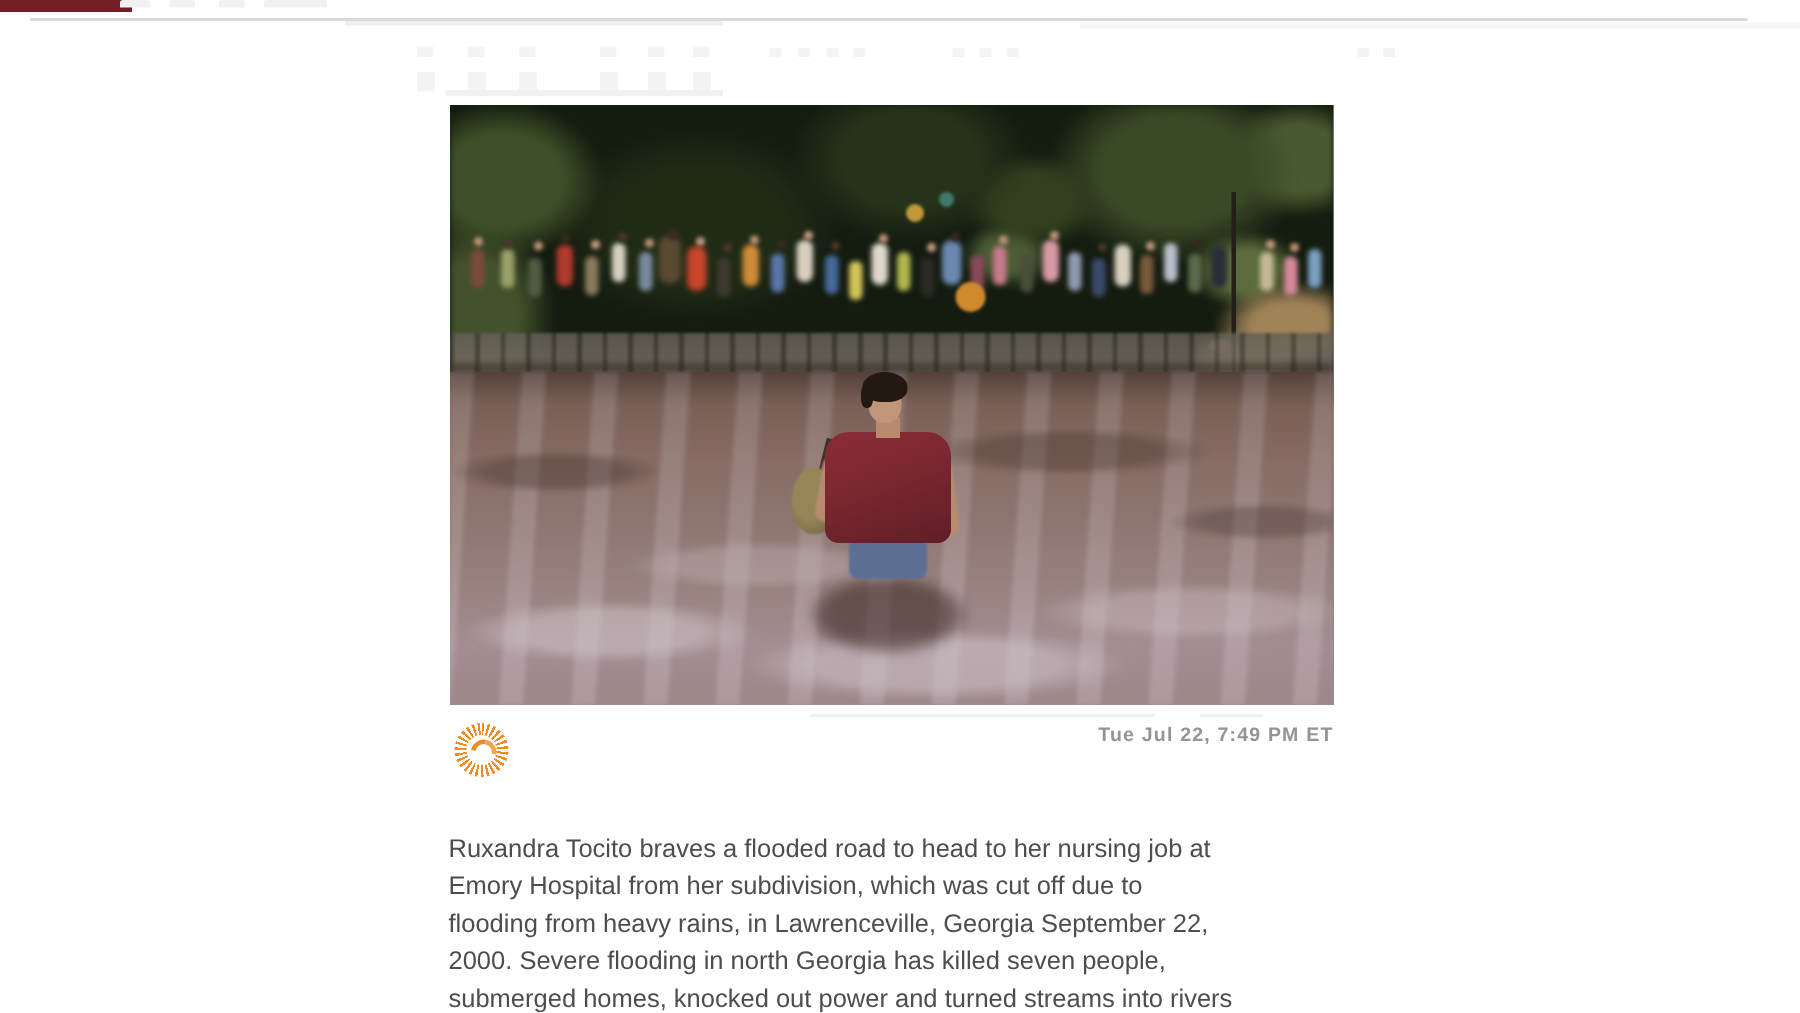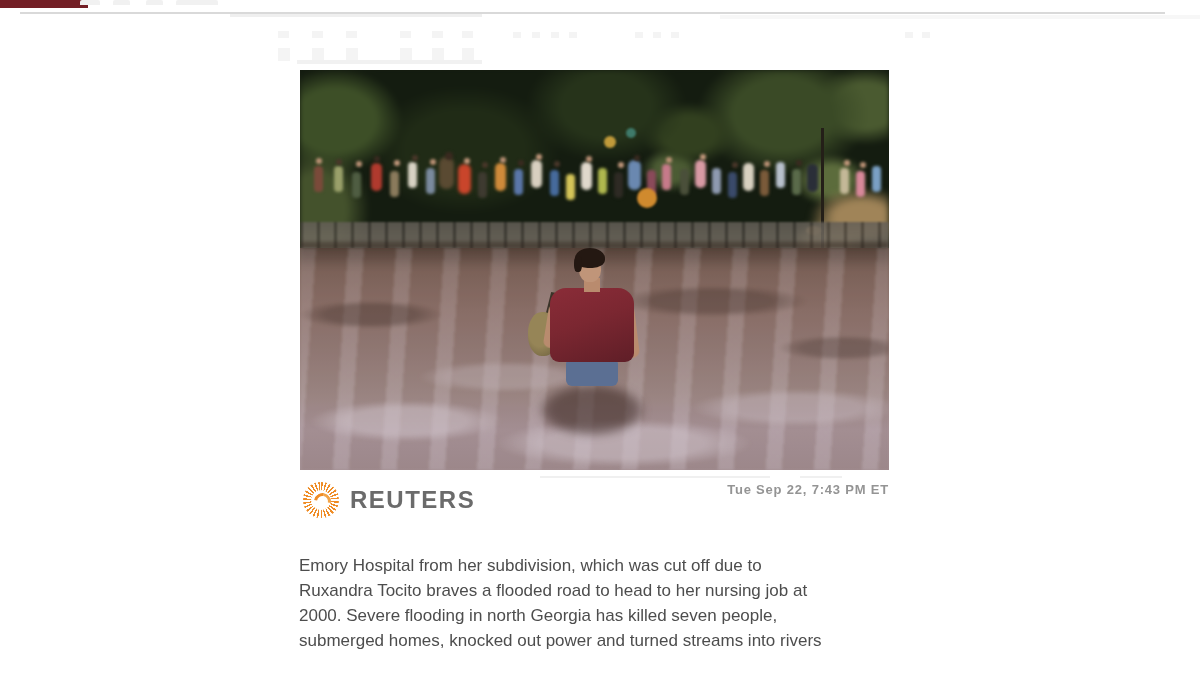--- a/index.html
+++ b/index.html
@@ -183,25 +183,25 @@
       <div class="w-neck"></div>
       <div class="w-face"></div>
       <div class="w-hair"></div>
       <div class="w-hair2"></div>
     </div>
   </div>
 
   <div class="credit-row">
     <div class="reuters-logo">
       <span class="reuters-icon"></span>
-      <span class="reuters-word">REUTERS</span>
     </div>
-    <div class="timestamp">Tue Sep 22, 7:43 PM ET</div>
+    <div class="timestamp">Tue Jul 22, 7:49 PM ET</div>
   </div>
 
   <div class="caption">
+    <div class="cap-line">Ruxandra Tocito braves a flooded road to head to her nursing job at</div>
     <div class="cap-line">Emory Hospital from her subdivision, which was cut off due to</div>
-    <div class="cap-line">Ruxandra Tocito braves a flooded road to head to her nursing job at</div>
+    <div class="cap-line">flooding from heavy rains, in Lawrenceville, Georgia September 22,</div>
     <div class="cap-line">2000. Severe flooding in north Georgia has killed seven people,</div>
     <div class="cap-line">submerged homes, knocked out power and turned streams into rivers</div>
   </div>
 
 </div>
 
 </body></html>

